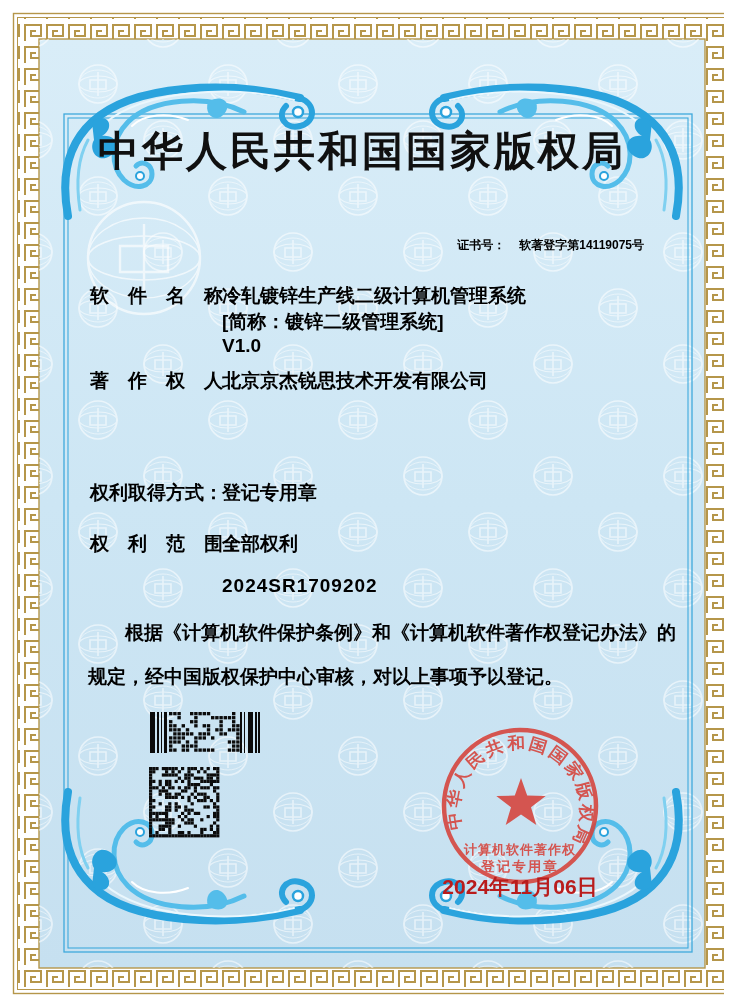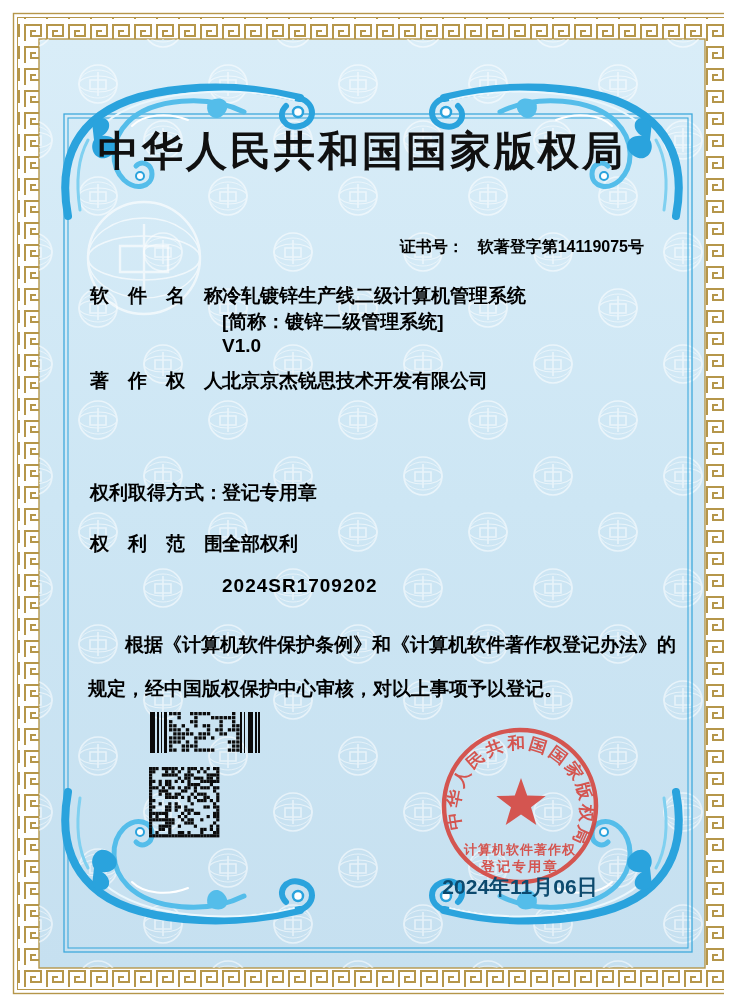--- a/index.html
+++ b/index.html
@@ -14,45 +14,45 @@
   .title{
     left:0; right:0; text-align:center;
     font-family:"Liberation Serif", serif;
     font-weight:900; color:#101010;
     font-size:41px; letter-spacing:3px; white-space:nowrap;
   }
   .title1{top:124px;}
   .title2{top:179px;}
   .certno{
     top:237px; left:0; right:80px; text-align:right;
-    font-size:16px; font-weight:700; color:#000;
+    font-size:12px; font-weight:700; color:#000;
   }
   .certno .val{margin-left:14px;}
   .flabel{
     left:90px; font-size:19px; font-weight:700; color:#000; white-space:nowrap;
   }
   .fvalue{
     left:222px; font-size:19px; font-weight:700; color:#000; white-space:nowrap;
   }
   .row-name{top:283px;}
   .row-name2{top:309px;}
   .row-name3{top:335px;}
   .row-owner{top:368px;}
   .row-acq{top:480px;}
   .row-scope{top:531px;}
   .row-reg{top:575px;}
   .regval{letter-spacing:1px;}
   .stmt{
-    font-size:19px; font-weight:700; color:#000; white-space:nowrap;margin-top:12px;
+    font-size:19px; font-weight:700; color:#000; white-space:nowrap;
   }
   .stmt1{left:125px; top:620px;}
   .stmt2{left:88px; top:664px;}
   .date{
     left:436px; top:873px; width:168px; text-align:center;
-    font-size:21px; font-weight:700; color:#0c4a6e; white-space:nowrap;
+    font-size:21px; font-weight:700; color:#b91c1c; white-space:nowrap;
   }
   
   #barcode{left:150px; top:712px;}
   #qrcode{left:149px; top:767px;}
   #barcode rect,#qrcode rect{fill:#0b0b0b;}
   
   #seal{left:436px; top:722px; opacity:0.88;}
   #seal text{
     font-family:"Liberation Sans", sans-serif; font-weight:700;
   }

